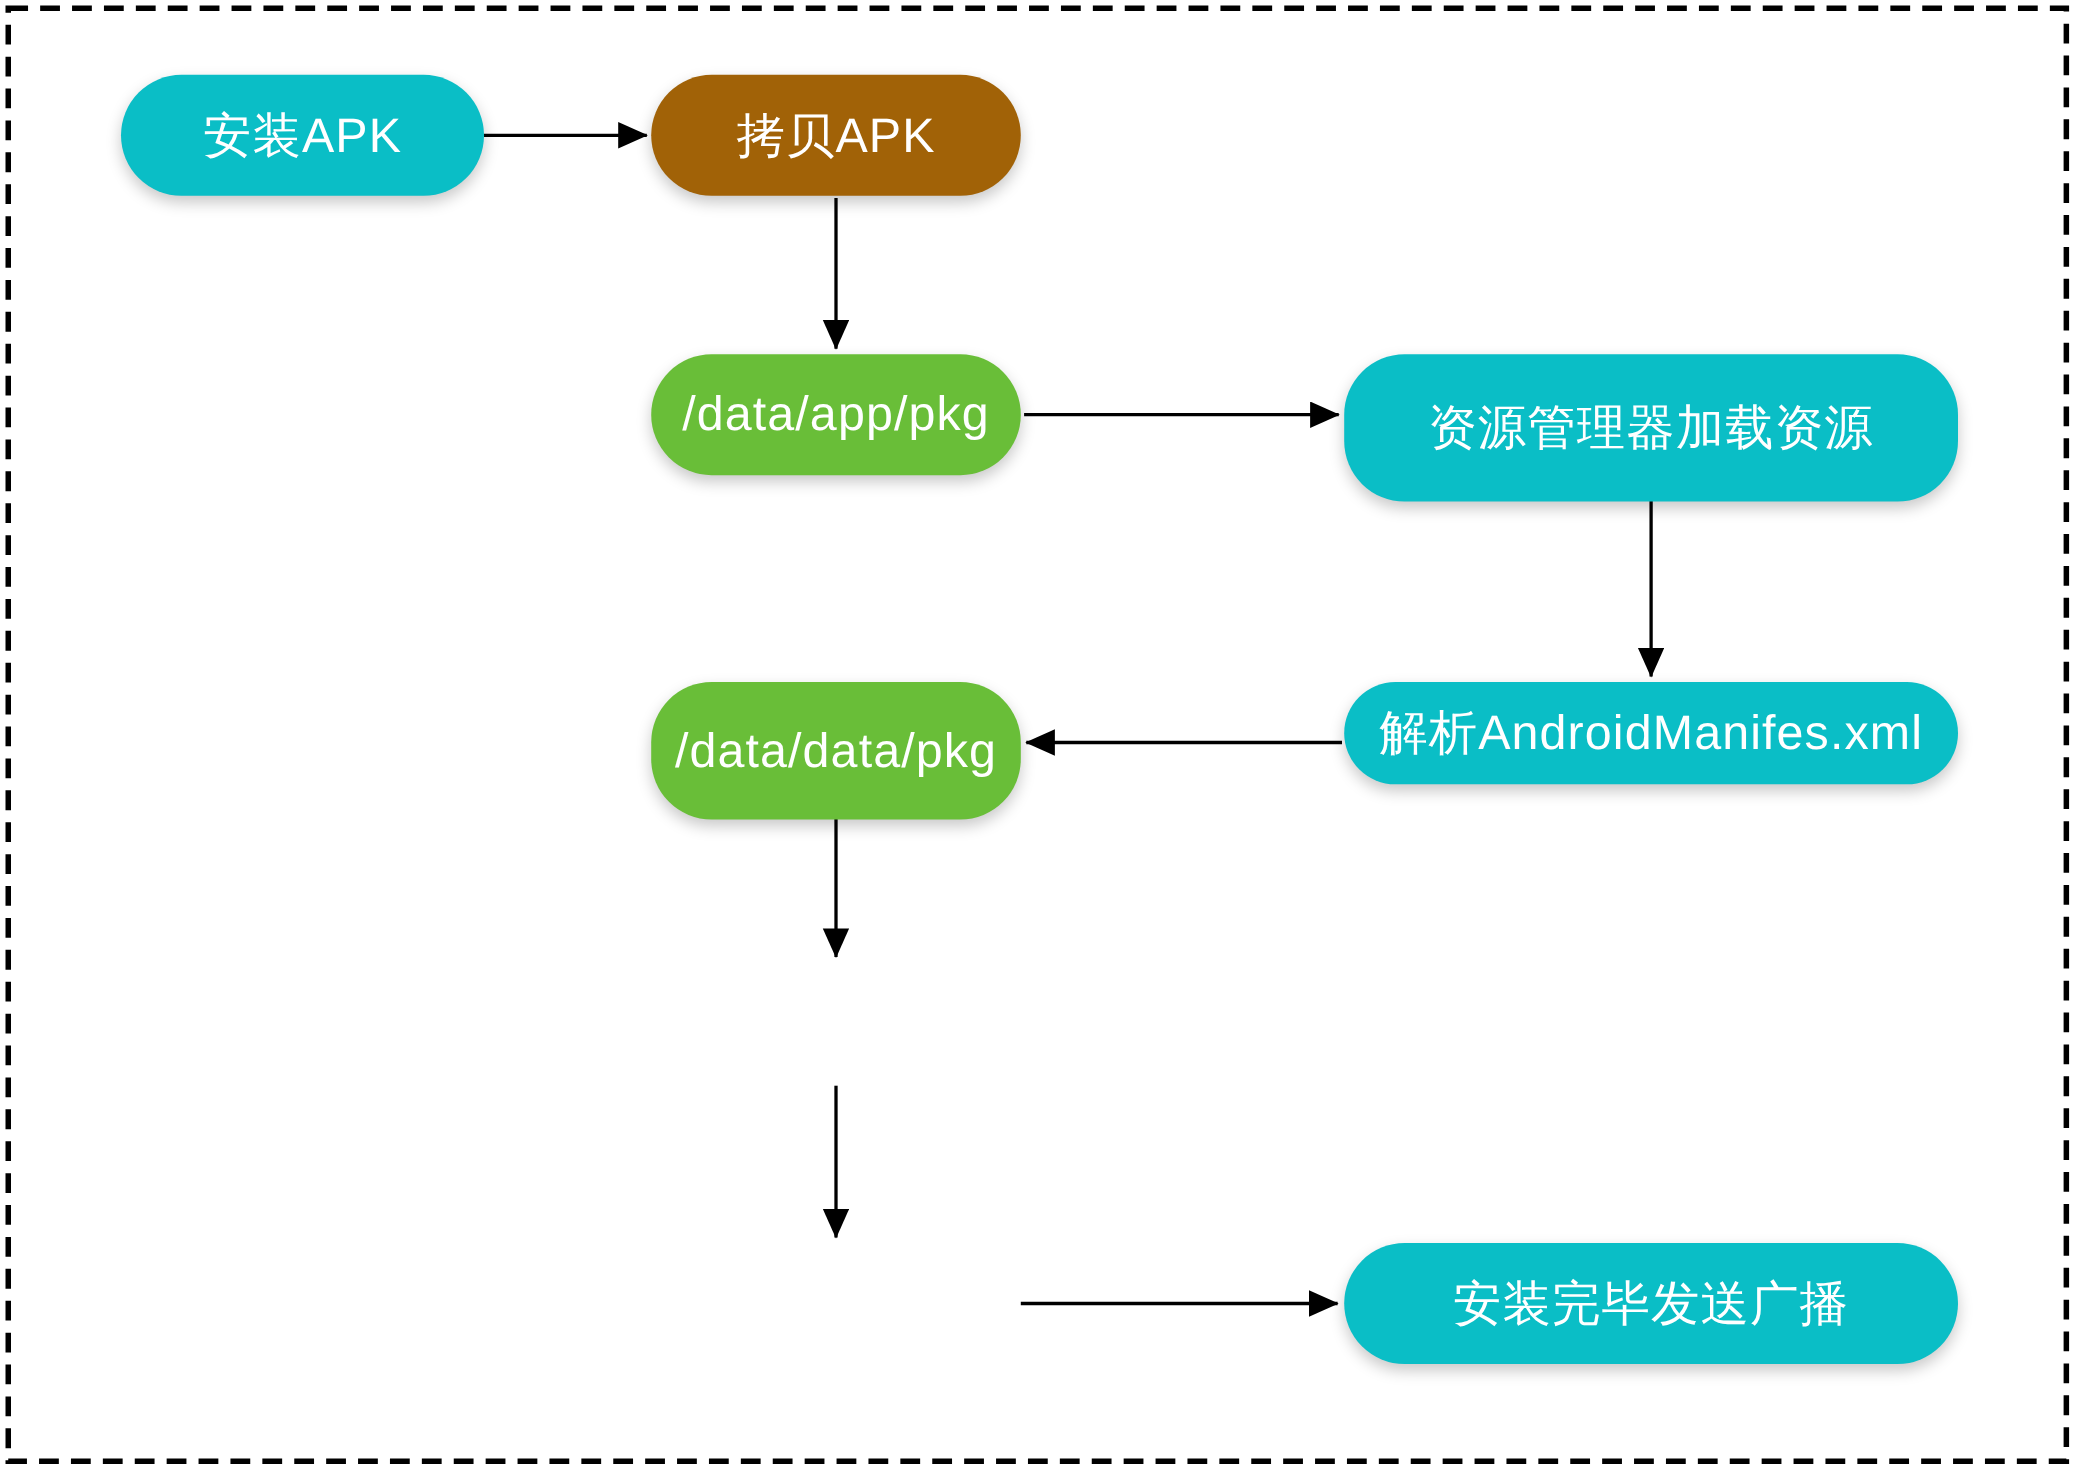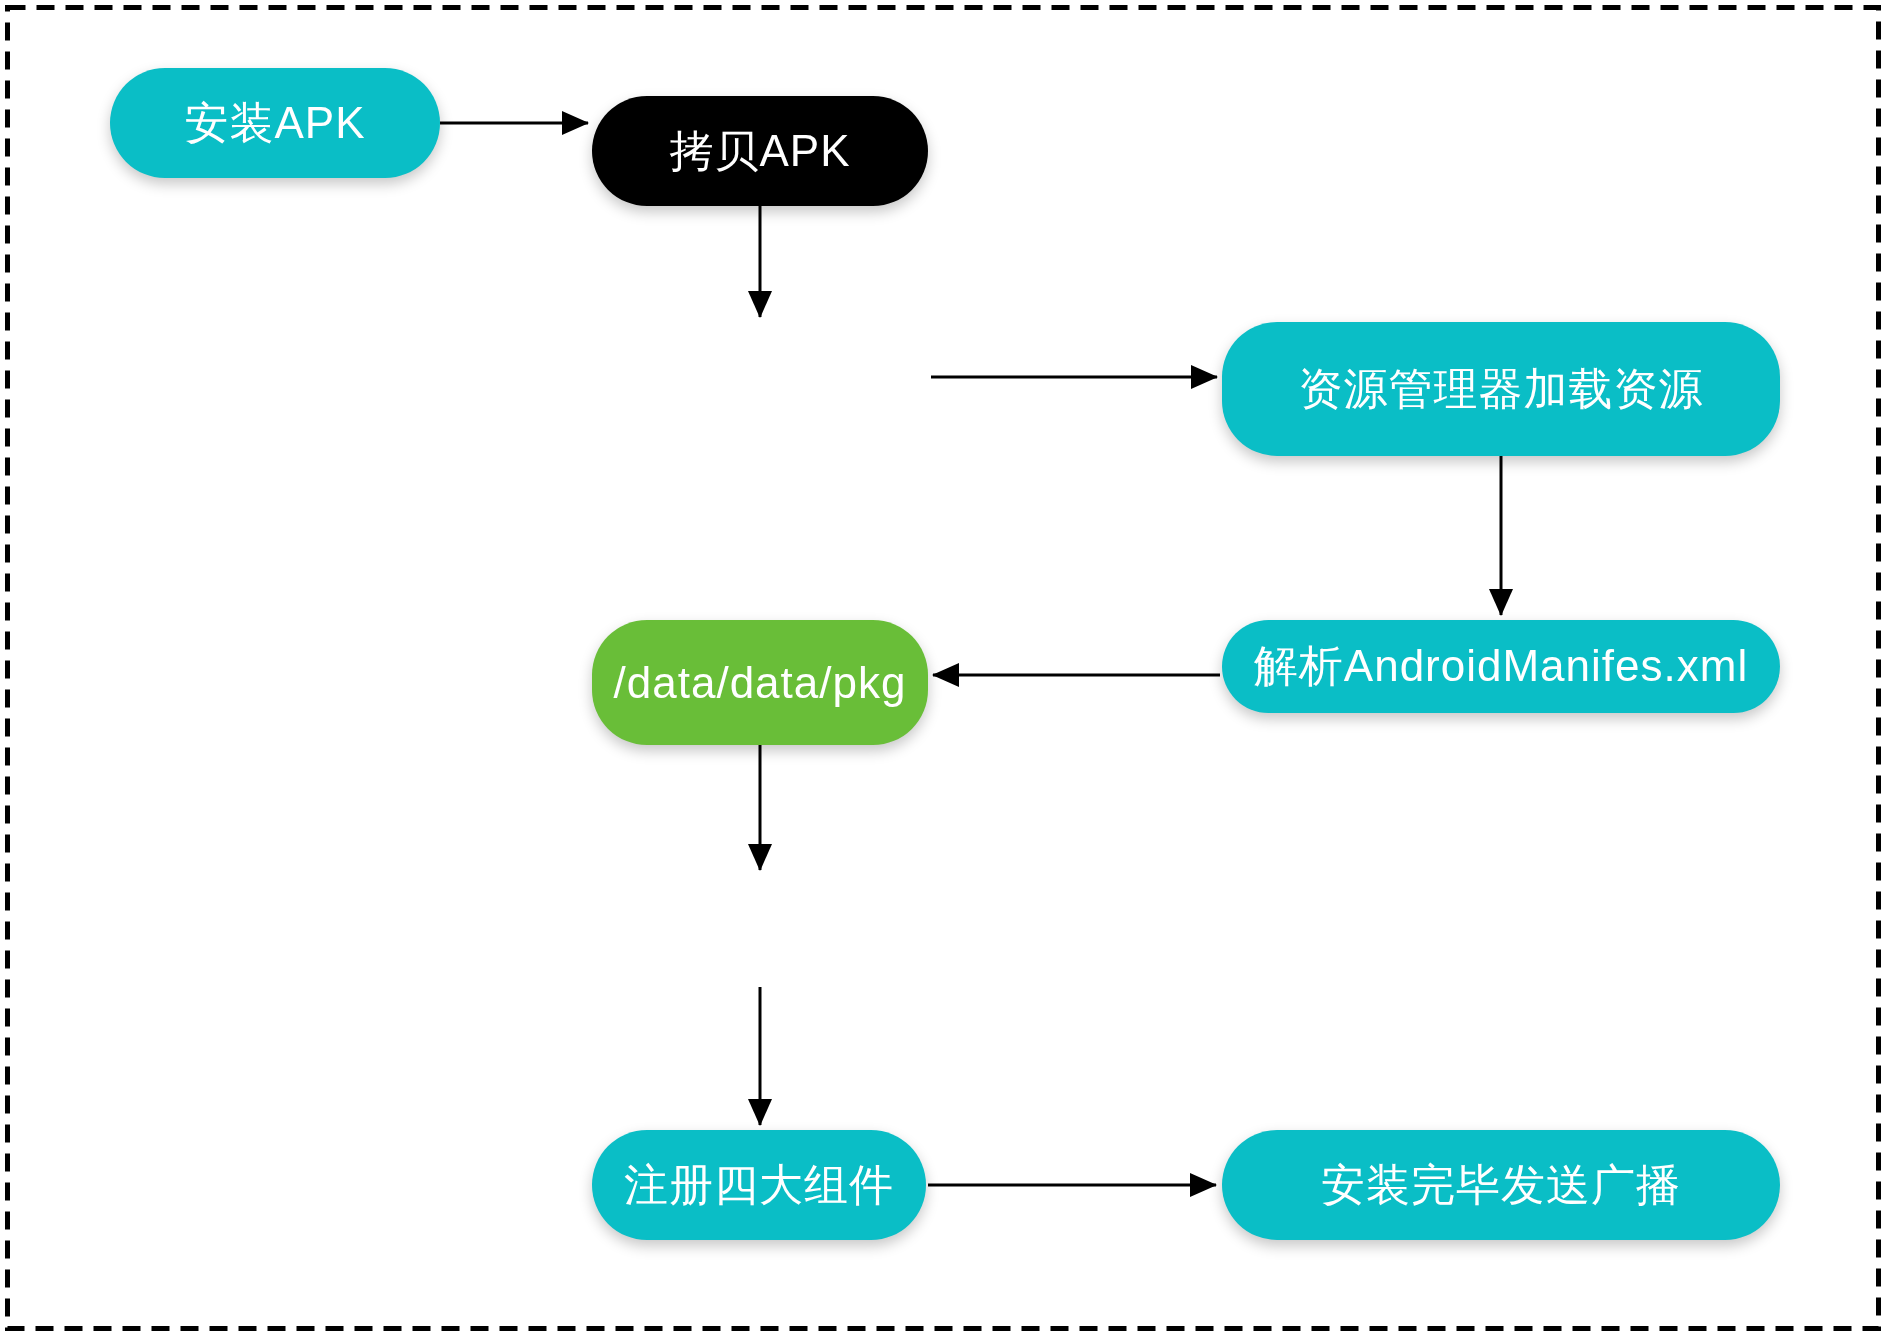--- a/index.html
+++ b/index.html
@@ -55,27 +55,27 @@
     <line x1="931" y1="377" x2="1217" y2="377" stroke="#000000" stroke-width="3" marker-end="url(#arrowhead)"></line>
     <line x1="1501" y1="434" x2="1501" y2="615" stroke="#000000" stroke-width="3" marker-end="url(#arrowhead)"></line>
     <line x1="1220" y1="675" x2="933" y2="675" stroke="#000000" stroke-width="3" marker-end="url(#arrowhead)"></line>
     <line x1="760" y1="732" x2="760" y2="870" stroke="#000000" stroke-width="3" marker-end="url(#arrowhead)"></line>
     <line x1="760" y1="987" x2="760" y2="1125" stroke="#000000" stroke-width="3" marker-end="url(#arrowhead)"></line>
     <line x1="928" y1="1185" x2="1216" y2="1185" stroke="#000000" stroke-width="3" marker-end="url(#arrowhead)"></line>
   </svg>
 
   <div class="node" style="left: 110px; top: 68px; width: 330px; height: 110px; background: rgb(10, 190, 198);">安装APK</div>
 
-  <div class="node" style="left: 592px; top: 68px; width: 336px; height: 110px; background: #000000; margin-top: 28px;">拷贝APK</div>
+  <div class="node" style="left: 592px; top: 68px; width: 336px; height: 110px; background: #a16207;">拷贝APK</div>
 
+  <div class="node" style="left: 592px; top: 322px; width: 336px; height: 110px; background: rgb(105, 190, 56);">/data/app/pkg</div>
 
   <div class="node" style="left: 1222px; top: 322px; width: 558px; height: 134px; background: rgb(10, 190, 198);">资源管理器加载资源</div>
 
   <div class="node" style="left: 1222px; top: 620px; width: 558px; height: 93px; background: rgb(10, 190, 198);">解析AndroidManifes.xml</div>
 
   <div class="node" style="left: 592px; top: 620px; width: 336px; height: 125px; background: rgb(105, 190, 56);">/data/data/pkg</div>
 
 
-  <div class="node" style="left: 592px; top: 1130px; width: 334px; height: 110px; background: rgb(10, 190, 198);">注册四大组件</div>
 
   <div class="node" style="left: 1222px; top: 1130px; width: 558px; height: 110px; background: rgb(10, 190, 198);">安装完毕发送广播</div>
 
 </div>
 
 </body></html>

